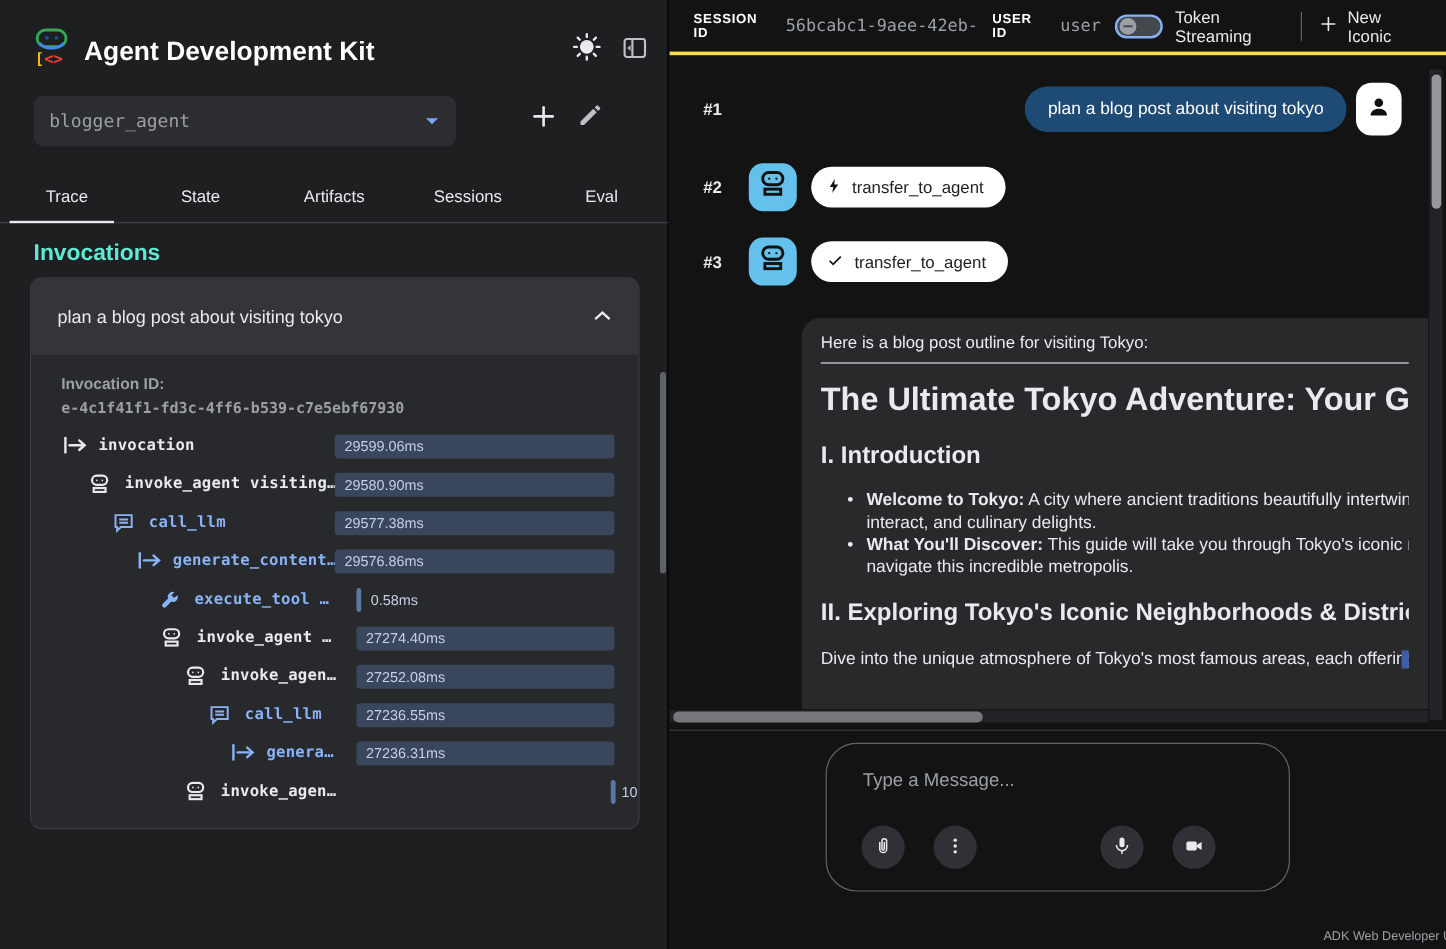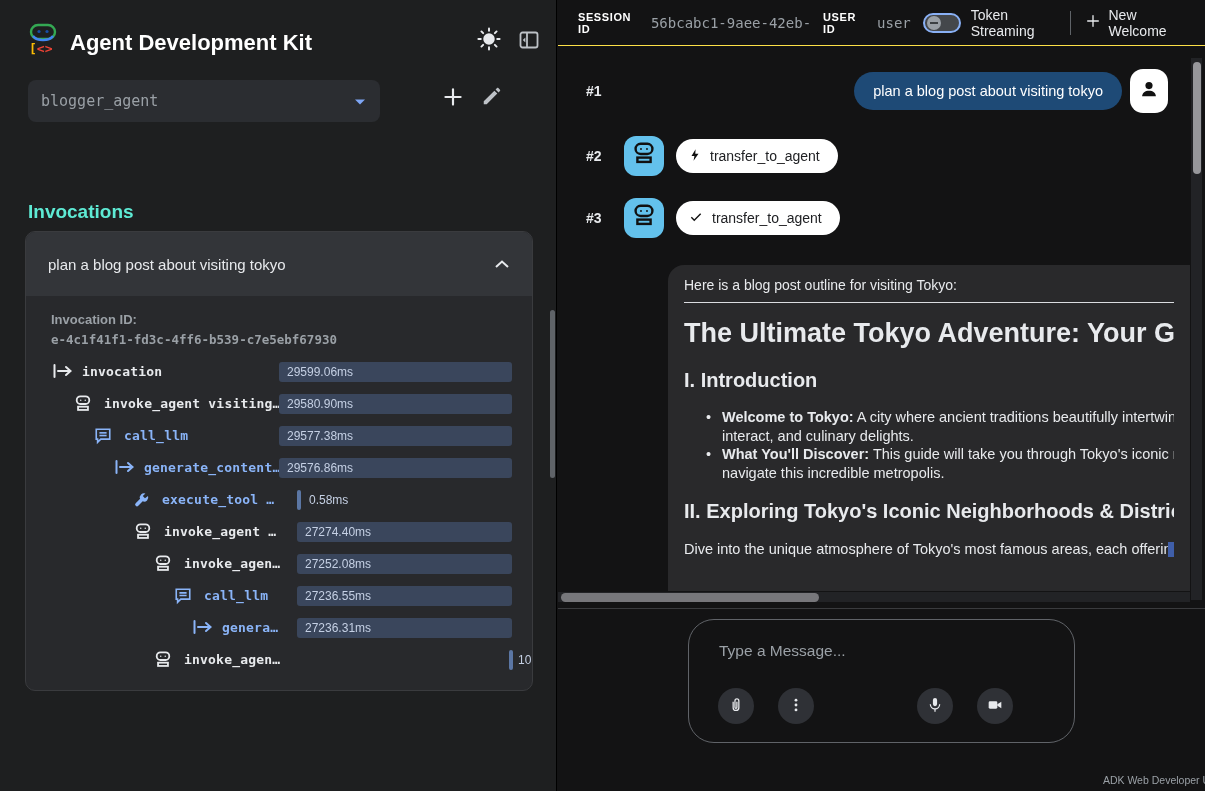--- a/index.html
+++ b/index.html
@@ -56,21 +56,21 @@
   .t-sliver { position:absolute; top:6px; width:4px; height:20px; background:#5b76a4; border-radius:2px; }
   .t-out { position:absolute; top:9px; font-size:12px; color:#c5d0e4; white-space:nowrap; }
 
   .lp-scrollthumb { position:absolute; right:1px; top:310px; width:5px; height:168px;
                     background:#5f6368; border-radius:3px; cursor:pointer; }
 
   
   .right-panel { position:absolute; left:558px; top:0; width:647px; height:791px; background:#131314; }
 
   .top-bar { position:absolute; left:0; top:0; width:100%; height:46px; display:flex; align-items:center;
-             padding-left:20px; border-bottom:1px solid #fde047; }
+             padding-left:20px; border-bottom:3px solid #fde047; }
   .tb-label { font-size:11px; font-weight:bold; letter-spacing:.6px; color:#fff; }
   .tb-value { font-family:"DejaVu Sans Mono", monospace; font-size:14px; color:#9aa0a6; margin-left:8px; white-space:nowrap; }
   .tb-user-label { margin-left:12px; }
   .toggle { margin-left:12px; width:40px; height:20px; border-radius:12px; background:#44474b;
             border:2px solid #89b0f5; position:relative; cursor:pointer; }
   .toggle .knob { position:absolute; left:2px; top:1px; width:14px; height:14px; border-radius:50%;
                   background:#9aa0a6; display:flex; align-items:center; justify-content:center; }
   .tb-stream { font-size:14px; color:#e8eaed; margin-left:10px; }
   .ns-group { margin-left:auto; display:flex; align-items:center; padding-right:14px; }
   .tb-divider { width:1px; height:24px; background:#5f6368; margin-right:14px; }
@@ -187,20 +187,27 @@
     </span>
   </button>
   <button class="icon-btn edit-btn">
     <span>
       <svg width="22" height="22" viewBox="0 0 24 24" fill="#bdc1c6">
         <path d="M3 17.8V21h3.2L17.8 9.4l-3.2-3.2zM20.7 6.5c.4-.4.4-1 0-1.4l-1.8-1.8c-.4-.4-1-.4-1.4 0l-1.6 1.6 3.2 3.2z"></path>
       </svg>
     </span>
   </button>
 
+  <div class="tabs">
+    <div class="tab active">Trace</div>
+    <div class="tab">State</div>
+    <div class="tab">Artifacts</div>
+    <div class="tab">Sessions</div>
+    <div class="tab">Eval</div>
+  </div>
 
   <div class="invocations-label">Invocations</div>
 
   <div class="inv-card">
     <div class="inv-card-header">
       <span class="inv-card-title">plan a blog post about visiting tokyo</span>
       <span class="chev">
         <svg width="16" height="10" viewBox="0 0 16 10">
             <path d="M2 8l6-5.5L14 8" stroke="#e8eaed" stroke-width="2" fill="none"></path>
           </svg>
@@ -360,21 +367,21 @@
     <span class="tb-stream">Token Streaming</span>
     <div class="ns-group">
       <div class="tb-divider"></div>
       <div class="new-session">
         <span>
           <svg width="16" height="16" viewBox="0 0 24 24" stroke="#e8eaed" stroke-width="2" stroke-linecap="round">
               <line x1="12" y1="4" x2="12" y2="20"></line>
               <line x1="4" y1="12" x2="20" y2="12"></line>
             </svg>
         </span>
-        <span>New Welcome</span>
+        <span>New Iconic</span>
       </div>
     </div>
   </div>
 
   <div class="chat-viewport">
 
     <div class="ev-row ev-1">
       <span class="ev-num">#1</span>
       <div class="user-bubble">plan a blog post about visiting tokyo</div>
       <div class="user-avatar">

